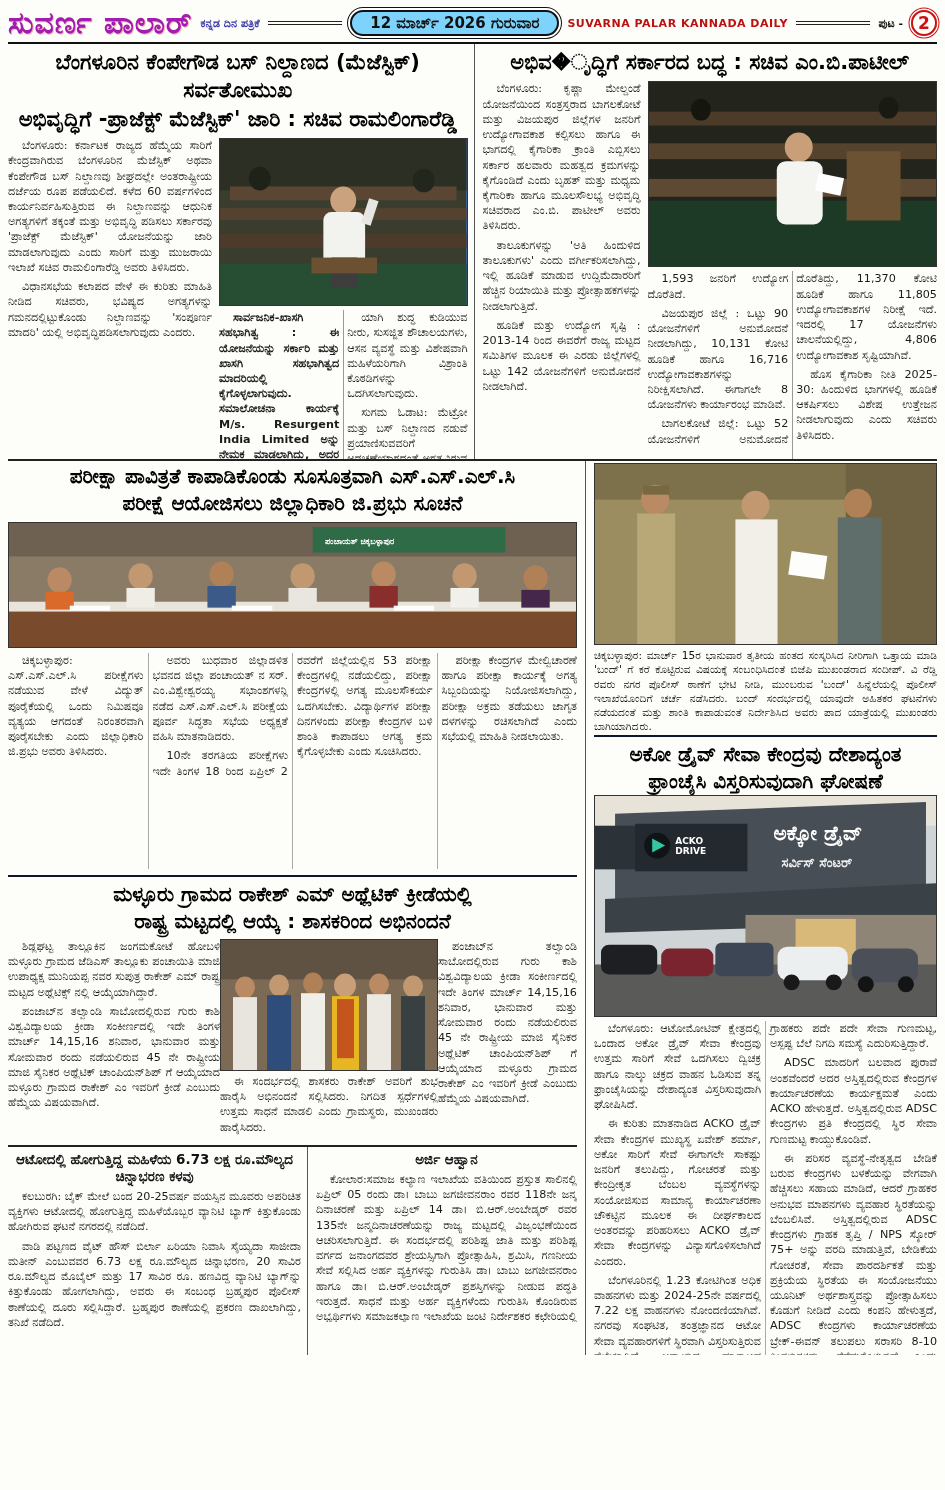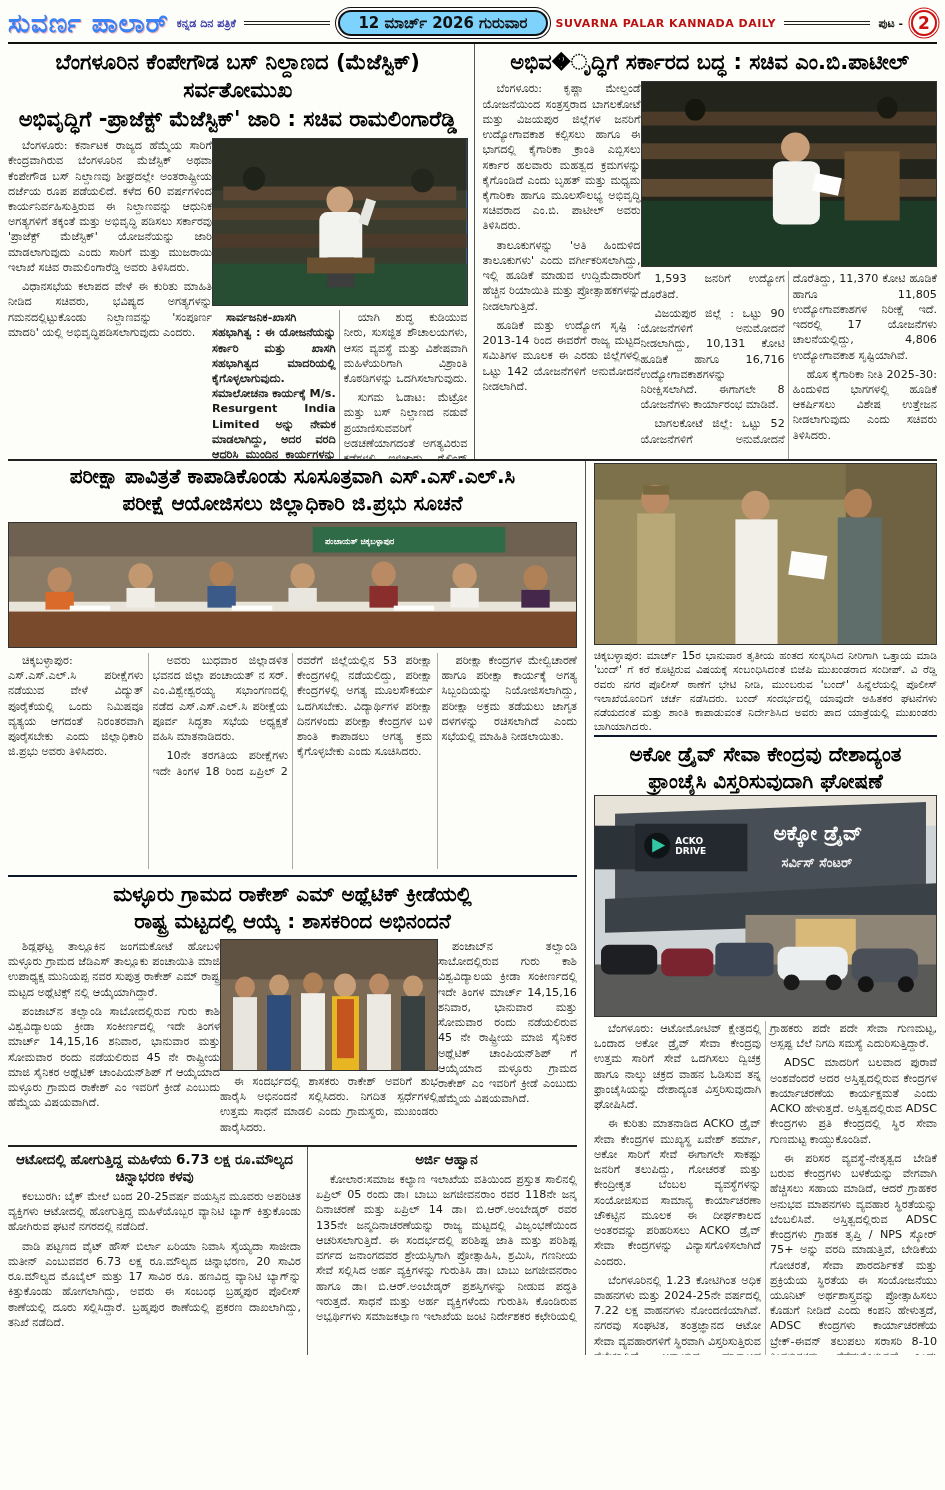--- a/index.html
+++ b/index.html
@@ -2,21 +2,21 @@
 <html><head>
 <meta charset="utf-8">
 <style>
   html,body{margin:0;padding:0;background:#e8e8e4;}
   .page{width:945px;height:1490px;margin:0 auto;background:#fdfdfa;color:#111;
         font-family:"DejaVu Sans","Liberation Sans",sans-serif;position:relative;overflow:hidden;
         box-sizing:border-box;padding:4px 8px;}
   *{box-sizing:border-box;}
   
   .masthead{display:flex;align-items:center;height:40px;border-bottom:2px solid #111;gap:8px;}
-  .mast-title{font-size:26px;font-weight:800;color:#3b82f6;letter-spacing:1px;line-height:1;
+  .mast-title{font-size:30px;font-weight:800;color:#a21caf;letter-spacing:1px;line-height:1;
               text-shadow:1px 1px 0 #f5b5b5;white-space:nowrap;}
   .mast-sub{font-size:11px;font-weight:700;color:#3a3aa8;white-space:nowrap;}
   .rule-line{flex:1;border-top:4px double #222;height:0;}
   .date-pill{border:2px solid #111;border-radius:16px;padding:2px 18px;font-size:15px;font-weight:700;
              white-space:nowrap;background:#7dd3fc;box-shadow:0 0 0 2px #fff,0 0 0 3px #111;}
   .eng-title{font-size:11px;font-weight:800;color:#bb1111;white-space:nowrap;letter-spacing:.5px;}
   .page-label{font-size:11px;font-weight:700;white-space:nowrap;}
   .page-circle{display:inline-flex;align-items:center;justify-content:center;width:26px;height:26px;
                border:2px solid #cc1111;border-radius:50%;color:#cc1111;font-size:17px;font-weight:800;
                box-shadow:0 0 0 1.5px #fff,0 0 0 2.5px #cc1111;}
@@ -28,21 +28,21 @@
   .body-txt p{margin:0 0 4px;text-indent:14px;}
   .lead-in{font-weight:700;}
   .vdiv{border-left:1px solid #555;}
   .hdiv{border-top:2px solid #0f172a;}
   .photo{position:relative;overflow:hidden;background:#3b82f6;border:1px solid #333;}
   .caption{font-size:10.6px;line-height:1.35;text-align:justify;color:#111;overflow:hidden;}
   
   .top-sec{display:flex;height:415px;}
   .top-left{width:466px;padding:4px 6px 0 0;display:flex;flex-direction:column;}
   .top-right{width:463px;padding:4px 0 0 8px;display:flex;flex-direction:column;}
-  .art-flex{display:flex;flex:1;margin-top:5px;overflow:hidden;}
+  .art-flex{display:flex;flex:1;margin-top:5px;gap:7px;overflow:hidden;}
   .colA{width:204px;height:100%;}
   .colB{flex:1;display:flex;flex-direction:column;gap:4px;}
   .twocol{columns:2;column-gap:8px;column-rule:1px solid #999;flex:1;overflow:hidden;}
   
   .lower{display:flex;height:896px;border-top:2px solid #222;}
   .lower-left{width:578px;padding:2px 8px 0 0;display:flex;flex-direction:column;border-right:1px solid #555;}
   .lower-right{width:351px;padding:2px 0 0 8px;display:flex;flex-direction:column;}
   .sslc-body{columns:4;column-gap:9px;column-rule:1px solid #aaa;height:216px;overflow:hidden;margin-top:5px;}
   .mallur-wrap{display:flex;height:200px;overflow:hidden;margin-top:4px;}
   .mallur-colA{width:212px;}
@@ -179,21 +179,21 @@
               <rect x="436" y="66" width="28" height="20" fill="#f2f0ea"></rect>
             <ellipse cx="520" cy="56" rx="12" ry="13" fill="#b08057"></ellipse>
               <rect x="506" y="68" width="28" height="18" fill="#44274a"></rect>
             <rect x="60" y="84" width="40" height="5" fill="#fdfdfb"></rect>
               <rect x="220" y="84" width="40" height="5" fill="#fdfdfb"></rect>
               <rect x="380" y="84" width="40" height="5" fill="#fdfdfb"></rect>
           </svg>
         </div>
         <div class="sslc-body body-txt">
           <p>ಚಿಕ್ಕಬಳ್ಳಾಪುರ: ಎಸ್.ಎಸ್.ಎಲ್.ಸಿ ಪರೀಕ್ಷೆಗಳು ನಡೆಯುವ ವೇಳೆ ವಿದ್ಯುತ್ ಪೂರೈಕೆಯಲ್ಲಿ ಒಂದು ನಿಮಿಷವೂ ವ್ಯತ್ಯಯ ಆಗದಂತೆ ನಿರಂತರವಾಗಿ ಪೂರೈಸಬೇಕು ಎಂದು ಜಿಲ್ಲಾಧಿಕಾರಿ ಜಿ.ಪ್ರಭು ಅವರು ತಿಳಿಸಿದರು.</p>
-          <p>ಅವರು ಬುಧವಾರ ಜಿಲ್ಲಾಡಳಿತ ಭವನದ ಜಿಲ್ಲಾ ಪಂಚಾಯತ್ ನ ಸರ್. ಎಂ.ವಿಶ್ವೇಶ್ವರಯ್ಯ ಸಭಾಂಗಣದಲ್ಲಿ ನಡೆದ ಎಸ್.ಎಸ್.ಎಲ್.ಸಿ ಪರೀಕ್ಷೆಯ ಪೂರ್ವ ಸಿದ್ಧತಾ ಸಭೆಯ ಅಧ್ಯಕ್ಷತೆ ವಹಿಸಿ ಮಾತನಾಡಿದರು.</p>
+          <p>ಅವರು ಬುಧವಾರ ಜಿಲ್ಲಾಡಳಿತ ಭವನದ ಜಿಲ್ಲಾ ಪಂಚಾಯತ್ ನ ಸರ್. ಎಂ.ವಿಶ್ವೇಶ್ವರಯ್ಯ ಸಭಾಂಶಗಳನ್ಲಿ ನಡೆದ ಎಸ್.ಎಸ್.ಎಲ್.ಸಿ ಪರೀಕ್ಷೆಯ ಪೂರ್ವ ಸಿದ್ಧತಾ ಸಭೆಯ ಅಧ್ಯಕ್ಷತೆ ವಹಿಸಿ ಮಾತನಾಡಿದರು.</p>
           <p>10ನೇ ತರಗತಿಯ ಪರೀಕ್ಷೆಗಳು ಇದೇ ತಿಂಗಳ 18 ರಿಂದ ಏಪ್ರಿಲ್ 2 ರವರೆಗೆ ಜಿಲ್ಲೆಯಲ್ಲಿನ 53 ಪರೀಕ್ಷಾ ಕೇಂದ್ರಗಳಲ್ಲಿ ನಡೆಯಲಿದ್ದು, ಪರೀಕ್ಷಾ ಕೇಂದ್ರಗಳಲ್ಲಿ ಅಗತ್ಯ ಮೂಲಸೌಕರ್ಯ ಒದಗಿಸಬೇಕು. ವಿದ್ಯಾರ್ಥಿಗಳ ಪರೀಕ್ಷಾ ದಿನಗಳಂದು ಪರೀಕ್ಷಾ ಕೇಂದ್ರಗಳ ಬಳಿ ಶಾಂತಿ ಕಾಪಾಡಲು ಅಗತ್ಯ ಕ್ರಮ ಕೈಗೊಳ್ಳಬೇಕು ಎಂದು ಸೂಚಿಸಿದರು.</p>
           <p>ಪರೀಕ್ಷಾ ಕೇಂದ್ರಗಳ ಮೇಲ್ವಿಚಾರಣೆ ಹಾಗೂ ಪರೀಕ್ಷಾ ಕಾರ್ಯಕ್ಕೆ ಅಗತ್ಯ ಸಿಬ್ಬಂದಿಯನ್ನು ನಿಯೋಜಿಸಲಾಗಿದ್ದು, ಪರೀಕ್ಷಾ ಅಕ್ರಮ ತಡೆಯಲು ಜಾಗೃತ ದಳಗಳನ್ನು ರಚಿಸಲಾಗಿದೆ ಎಂದು ಸಭೆಯಲ್ಲಿ ಮಾಹಿತಿ ನೀಡಲಾಯಿತು.</p>
         </div>
       </div>
 
       <div class="hdiv" style="margin-top:6px;padding-top:4px;">
         <div class="hl hl-md">ಮಳ್ಳೂರು ಗ್ರಾಮದ ರಾಕೇಶ್ ಎಮ್ ಅಥ್ಲೆಟಿಕ್ ಕ್ರೀಡೆಯಲ್ಲಿ</div>
         <div class="hl hl-md">ರಾಷ್ಟ್ರ ಮಟ್ಟದಲ್ಲಿ ಆಯ್ಕೆ : ಶಾಸಕರಿಂದ ಅಭಿನಂದನೆ</div>
         <div class="mallur-wrap">
           <div class="mallur-colA body-txt">

